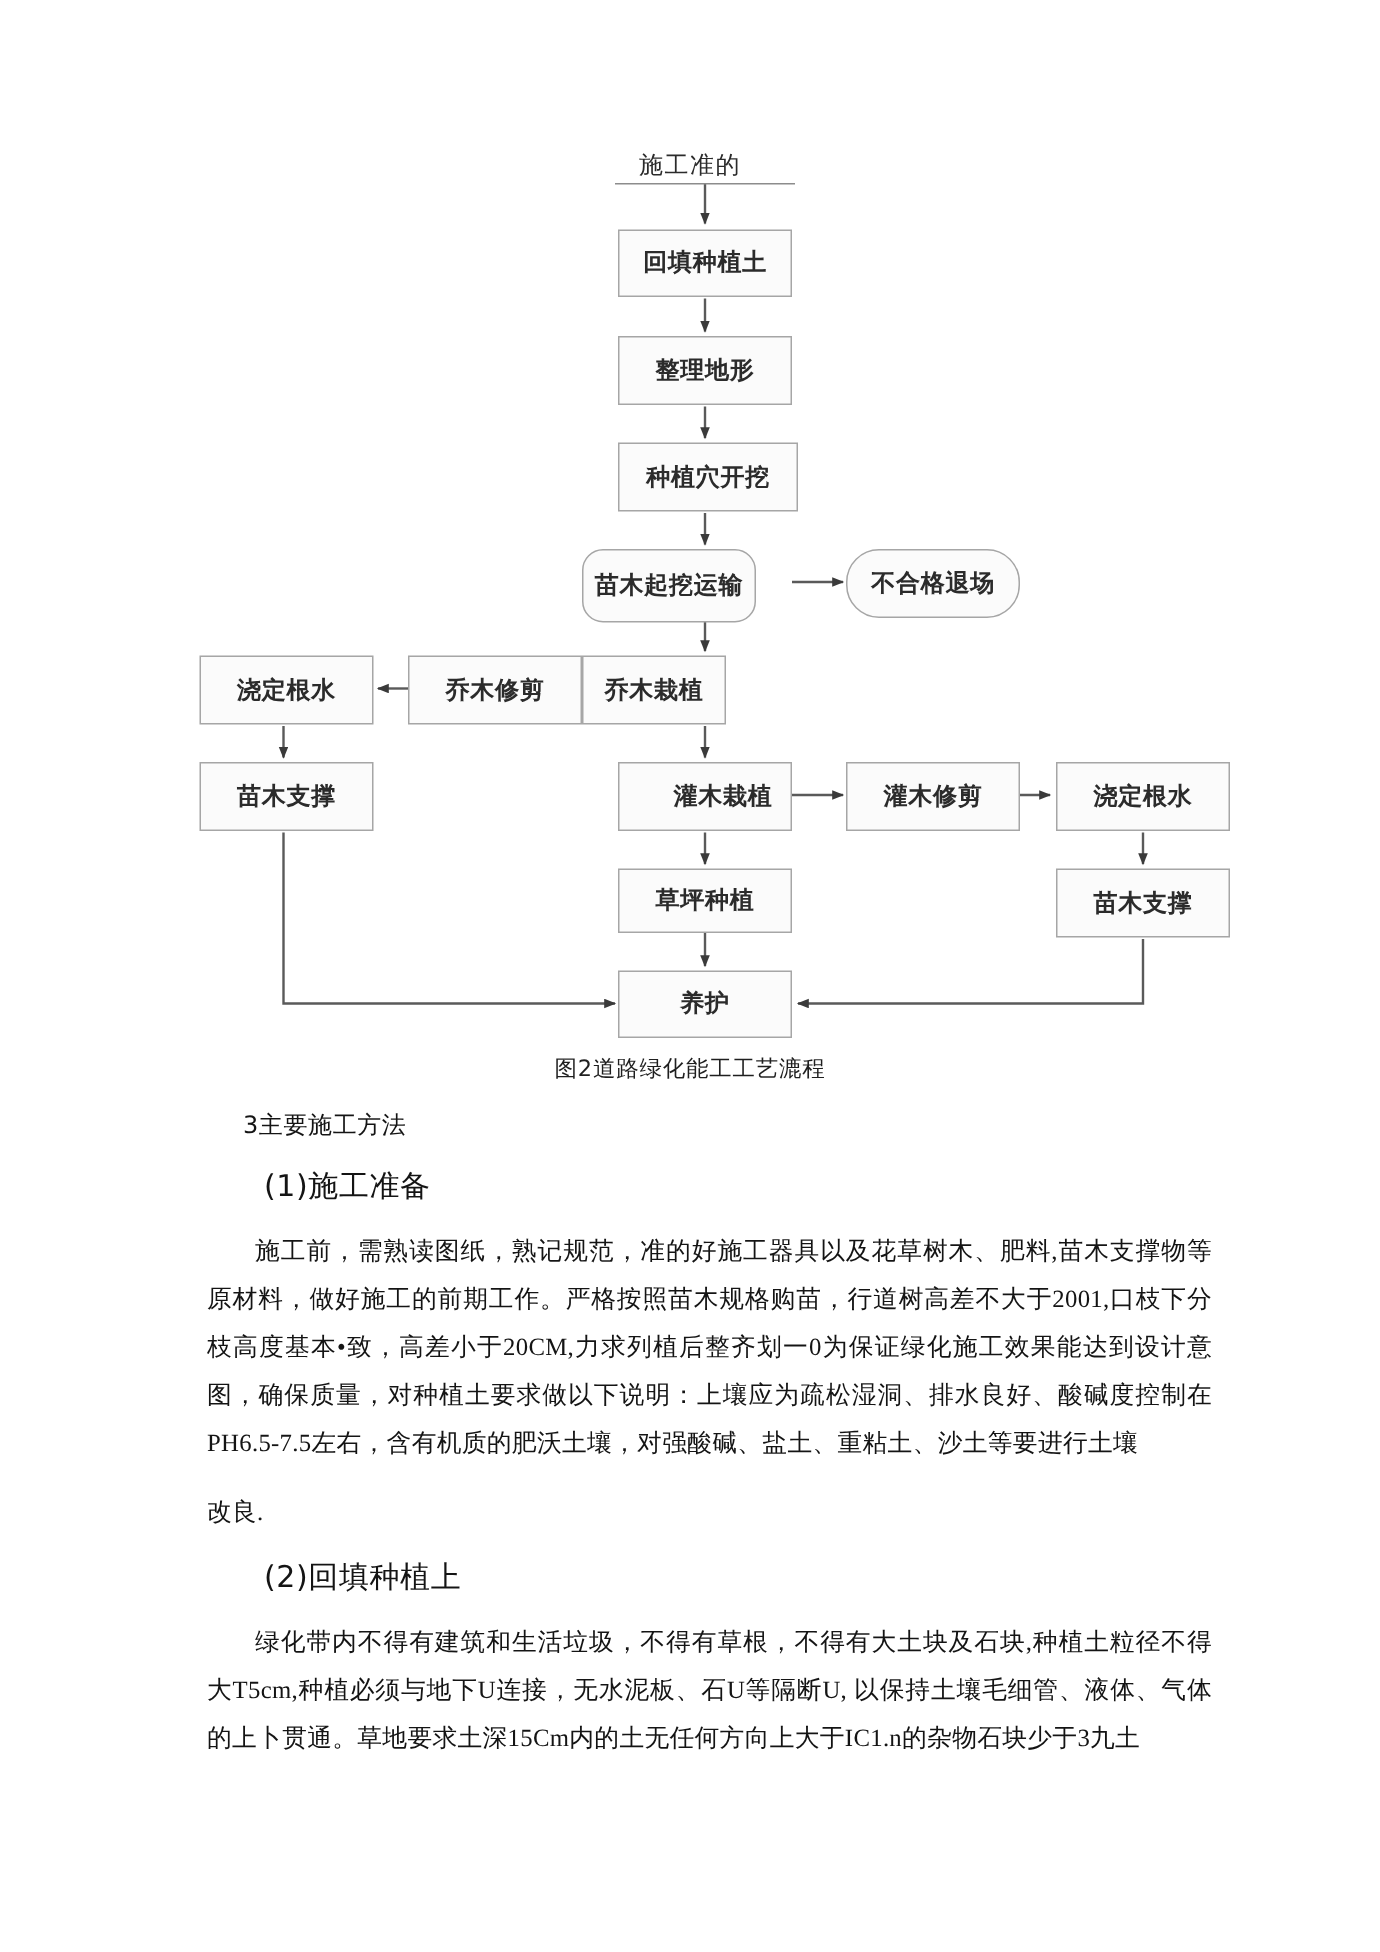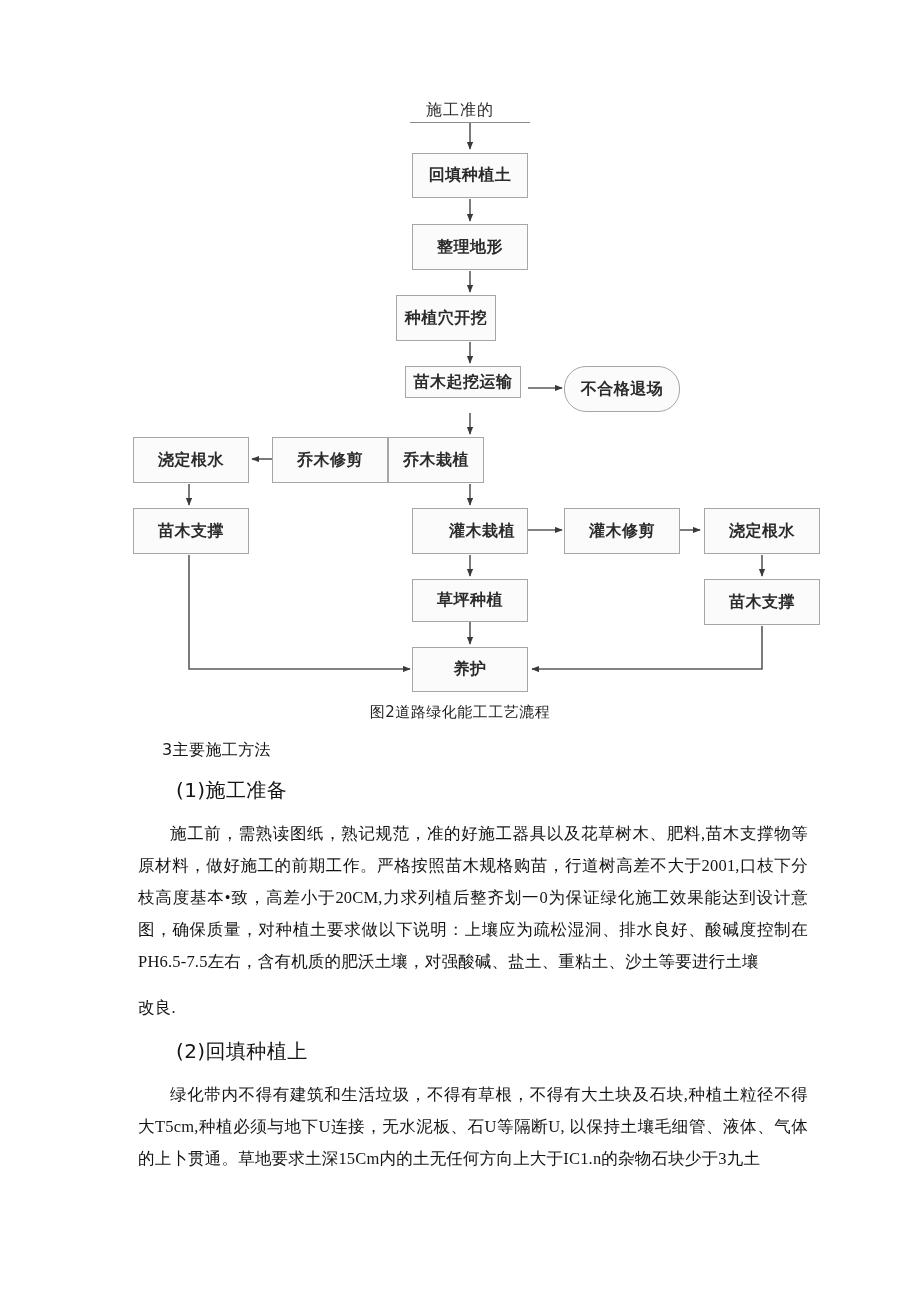--- a/index.html
+++ b/index.html
@@ -158,23 +158,23 @@
     </g>
   </svg>
 
   <div class="start-label" style="left:426px; top:100px;">施工准的</div>
   <div class="start-rule" style="left:410px; top:122px; width:120px;"></div>
 
   <div class="node" style="left:412px; top:153px; width:116px; height:45px;">回填种植土</div>
 
   <div class="node" style="left:412px; top:224px; width:116px; height:46px;">整理地形</div>
 
-  <div class="node" style="left:396px; top:295px; width:100px; height:46px;">种植穴开挖</div>
-
-  <div class="node" style="left:405px; top:366px; width:116px; height:32px;">苗木起挖运输</div>
+  <div class="node" style="left:412px; top:295px; width:120px; height:46px;">种植穴开挖</div>
+
+  <div class="node" style="left:388px; top:366px; width:116px; height:49px;border-radius:14px;">苗木起挖运输</div>
 
   <div class="node" style="left:564px; top:366px; width:116px; height:46px;border-radius:22px;">不合格退场</div>
 
   <div class="node" style="left:388px; top:437px; width:96px; height:46px;">乔木栽植</div>
 
   <div class="node" style="left:272px; top:437px; width:116px; height:46px;">乔木修剪</div>
 
   <div class="node" style="left:133px; top:437px; width:116px; height:46px;">浇定根水</div>
 
   <div class="node" style="left:133px; top:508px; width:116px; height:46px;">苗木支撑</div>

